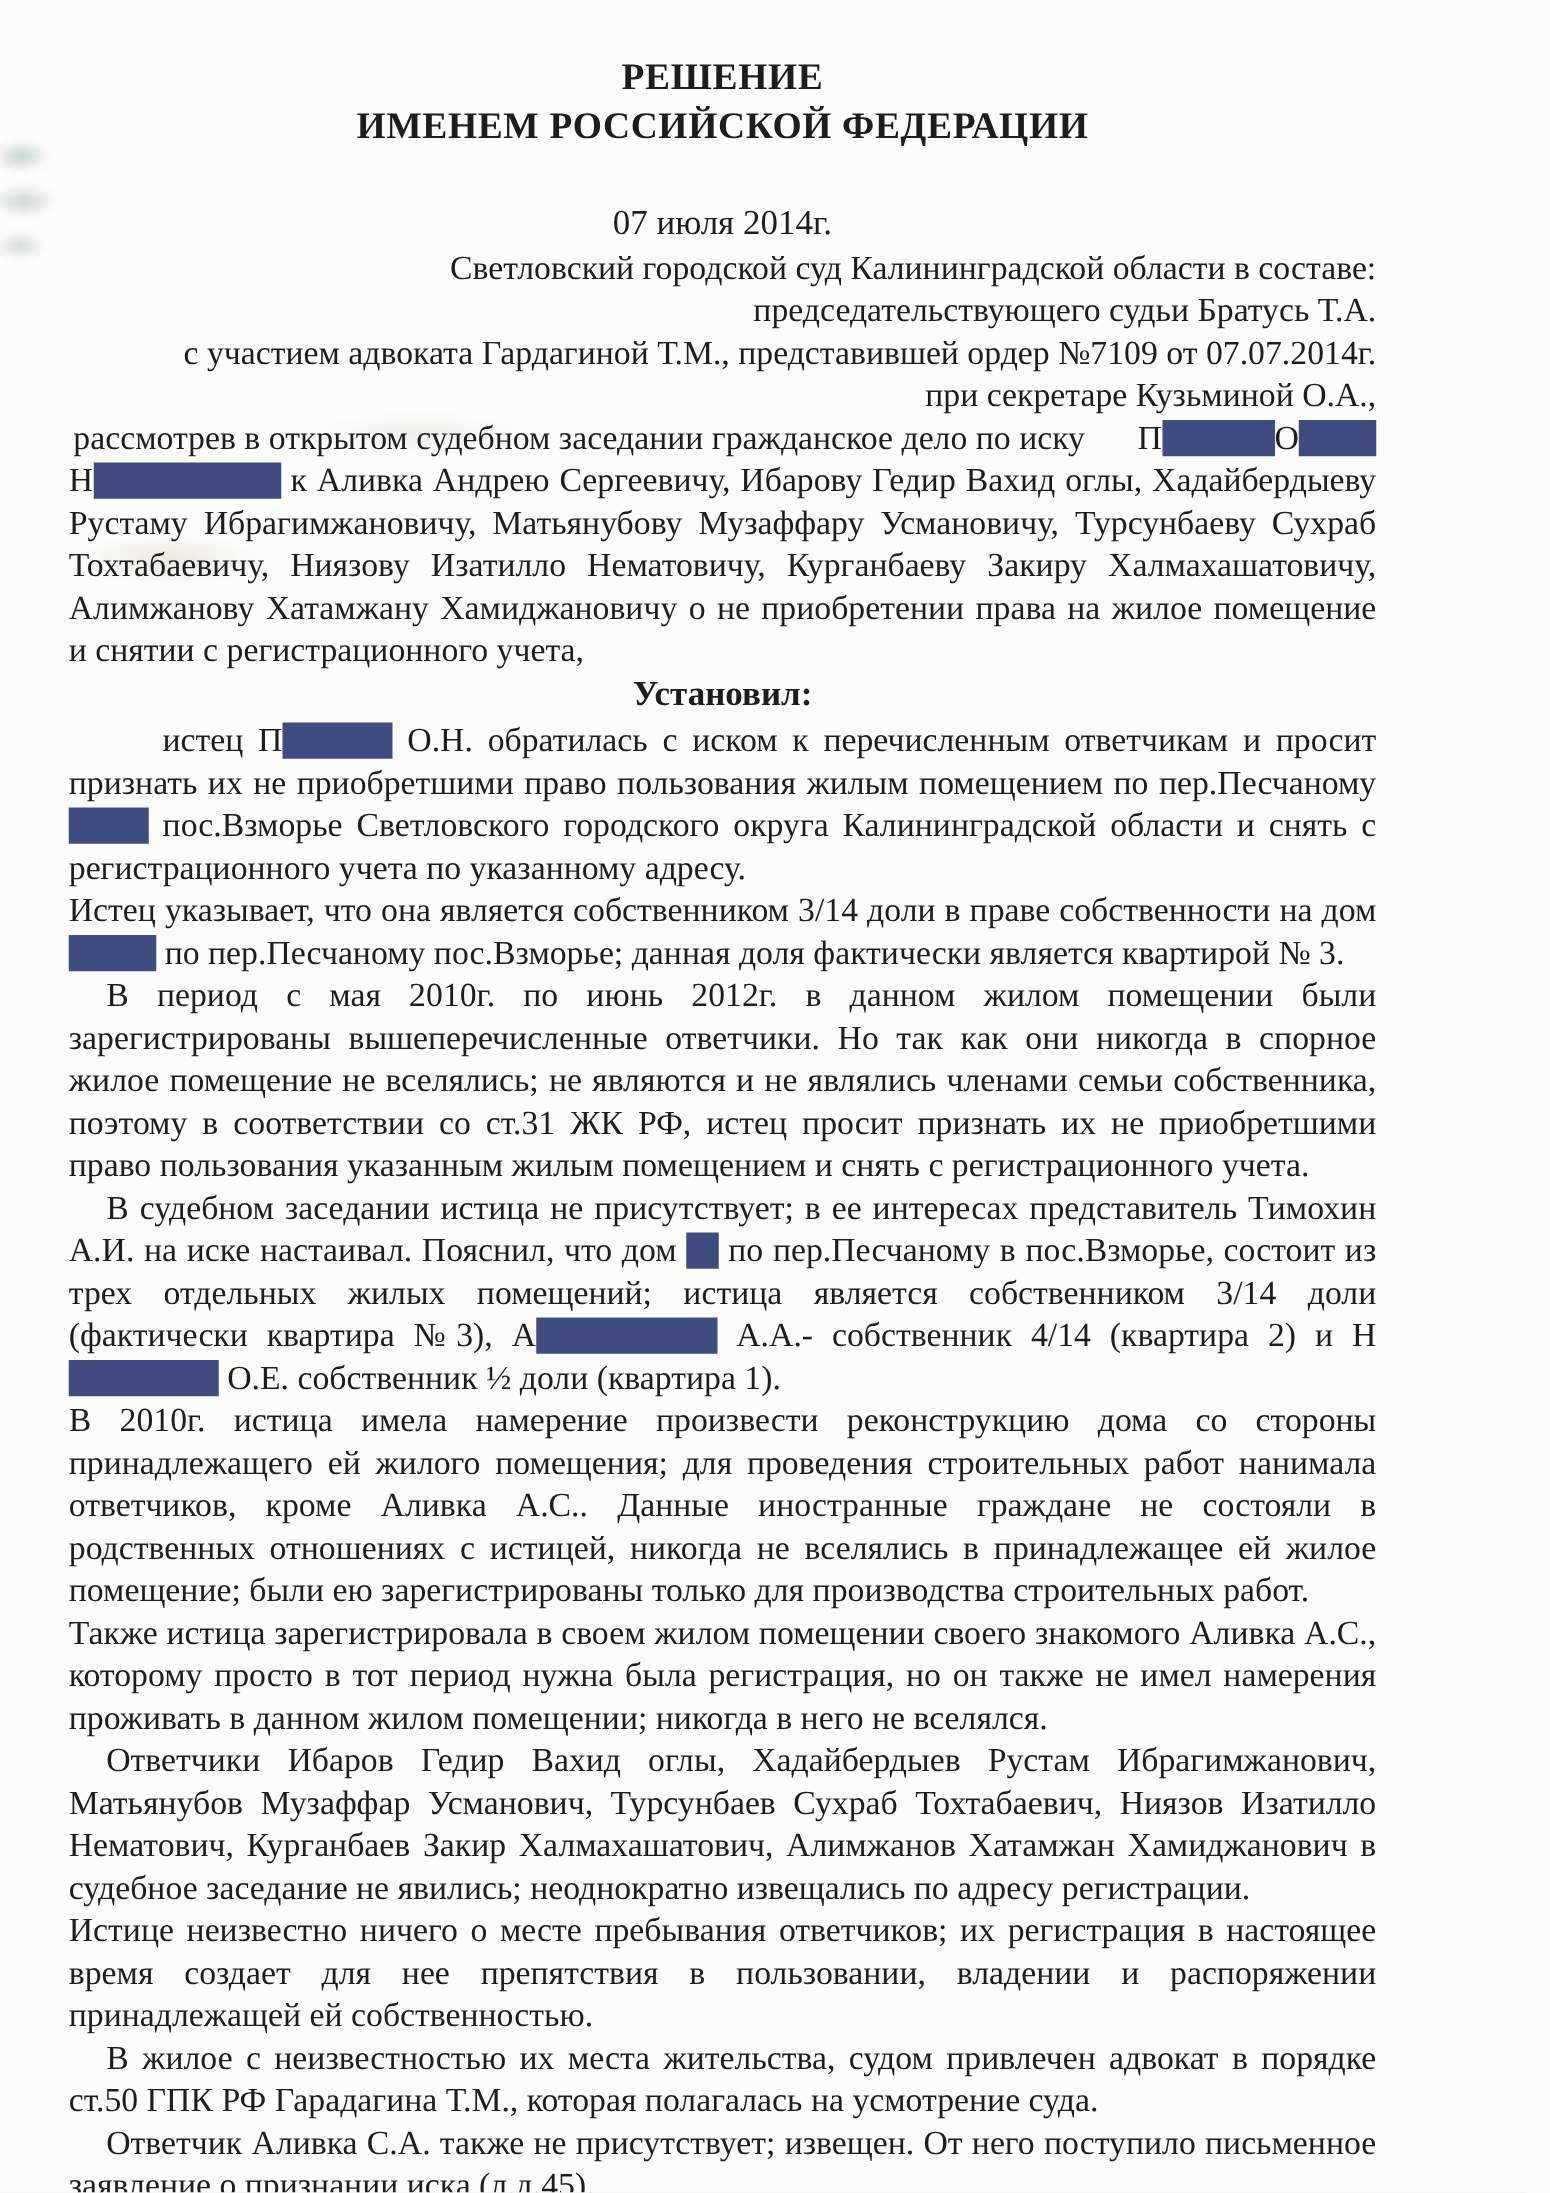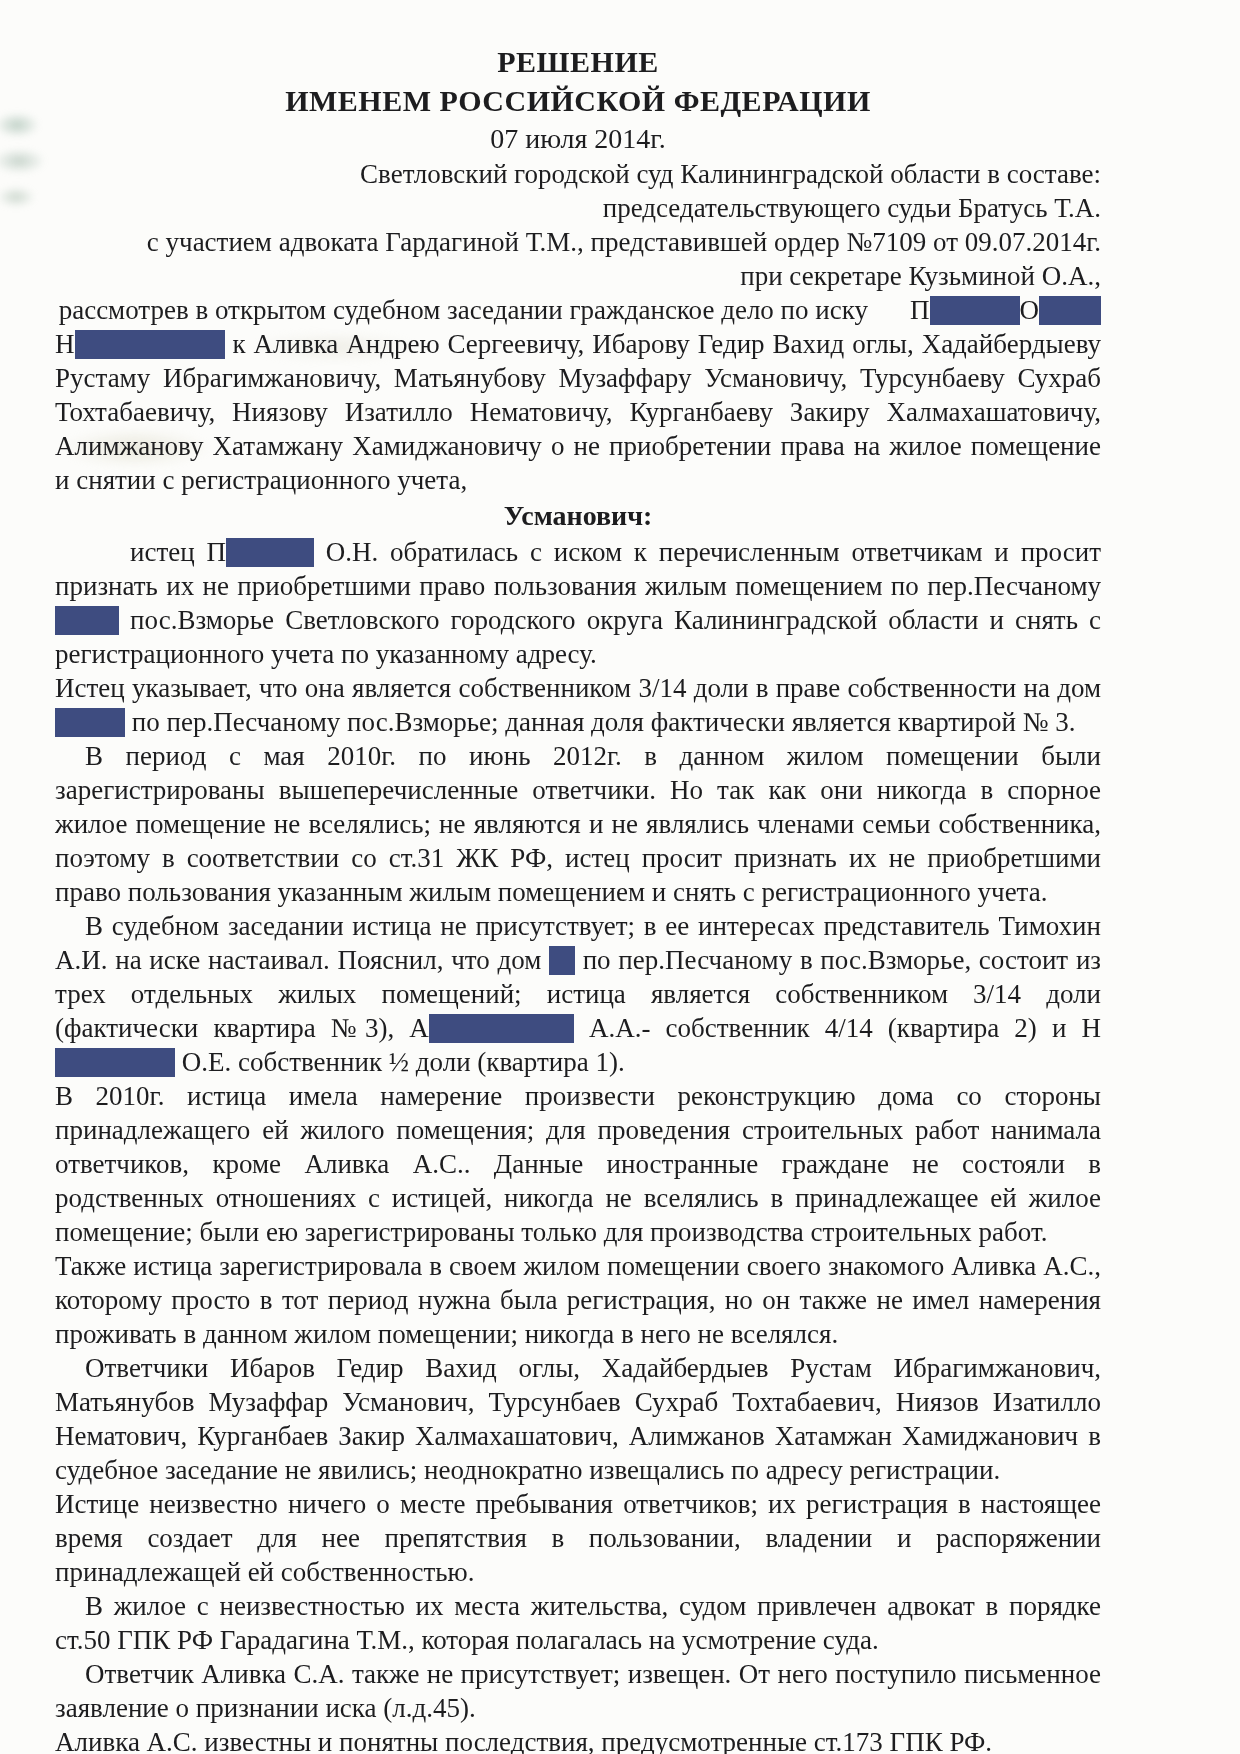--- a/index.html
+++ b/index.html
@@ -45,20 +45,21 @@
     font-weight:bold;
     font-size:30px;
     line-height:39px;
     letter-spacing:.5px;
   }
   .date-line{
     text-align:center;
     font-size:28px;
     line-height:37px;
     font-weight:normal;
+    margin-top:40px;
   }
   .blk{
     font-size:27px;
     line-height:34px;
     text-align:justify;
   }
   .blk.line{ text-align:right; white-space:nowrap; }
   .blk.heading{
     text-align:center;
     font-weight:bold;
@@ -84,25 +85,25 @@
   <div class="artifact art4"></div>
   <div class="artifact art5"></div>
 
   <div class="content">
     <div class="title">РЕШЕНИЕ</div>
     <div class="title">ИМЕНЕМ РОССИЙСКОЙ ФЕДЕРАЦИИ</div>
     <div class="date-line">07 июля 2014г.</div>
     <div>
         <div class="blk line">Светловский городской суд Калининградской области в составе:</div>
         <div class="blk line">председательствующего судьи  Братусь Т.А.</div>
-        <div class="blk line">с участием адвоката Гардагиной Т.М., представившей ордер №7109 от 09.07.2014г.</div>
+        <div class="blk line">с участием адвоката Гардагиной Т.М., представившей ордер №7109 от 07.07.2014г.</div>
         <div class="blk line">при секретаре  Кузьминой О.А.,</div>
         <div class="blk line">рассмотрев в открытом судебном заседании гражданское дело по иску<span class="hspace" style="width: 42px;"></span>П<span class="redact" style="width: 90px; background: rgb(62, 76, 128);"></span>О<span class="redact" style="width: 62px; background: rgb(62, 76, 128);"></span></div>
         <div class="blk para">Н<span class="redact" style="width: 150px; background: rgb(62, 76, 128);"></span> к Аливка Андрею Сергеевичу, Ибарову Гедир Вахид оглы, Хадайбердыеву Рустаму Ибрагимжановичу, Матьянубову Музаффару Усмановичу, Турсунбаеву Сухраб Тохтабаевичу, Ниязову Изатилло Нематовичу, Курганбаеву Закиру Халмахашатовичу, Алимжанову Хатамжану Хамиджановичу  о не приобретении  права на жилое помещение и снятии с регистрационного учета,</div>
-        <div class="blk heading">Усманович:</div>
+        <div class="blk heading">Установил:</div>
         <div class="blk para" style="text-indent: 75px;">истец  П<span class="redact" style="width: 88px; background: rgb(62, 76, 128);"></span> О.Н. обратилась с иском   к перечисленным ответчикам и  просит признать их  не приобретшими право пользования жилым помещением по пер.Песчаному <span class="redact" style="width: 64px; background: rgb(62, 76, 128);"></span> пос.Взморье Светловского городского округа Калининградской области  и снять с регистрационного учета по указанному адресу.</div>
         <div class="blk para">Истец указывает, что  она является собственником 3/14 доли в праве собственности на дом <span class="redact" style="width: 70px; background: rgb(62, 76, 128);"></span> по пер.Песчаному пос.Взморье; данная доля фактически является квартирой № 3.</div>
         <div class="blk para" style="text-indent: 30px;">В период с мая 2010г. по июнь 2012г. в данном жилом помещении были зарегистрированы вышеперечисленные ответчики. Но так как они никогда в спорное жилое помещение не вселялись; не являются и не являлись членами семьи собственника, поэтому в соответствии со ст.31 ЖК РФ, истец просит признать их не приобретшими право пользования указанным жилым помещением и снять с регистрационного учета.</div>
         <div class="blk para" style="text-indent: 30px;">В судебном заседании истица не присутствует; в ее интересах представитель Тимохин А.И. на иске настаивал. Пояснил, что дом <span class="redact" style="width: 26px; background: rgb(62, 76, 128);"></span> по пер.Песчаному в пос.Взморье,  состоит из трех  отдельных жилых помещений; истица является собственником 3/14 доли (фактически квартира №3), А<span class="redact" style="width: 145px; background: rgb(62, 76, 128);"></span> А.А.- собственник 4/14 (квартира 2) и Н<span class="redact" style="width: 120px; background: rgb(62, 76, 128);"></span> О.Е. собственник ½ доли (квартира 1).</div>
         <div class="blk para">В 2010г. истица имела намерение произвести реконструкцию дома  со стороны принадлежащего ей жилого помещения; для  проведения строительных работ нанимала ответчиков, кроме Аливка А.С.. Данные иностранные граждане не состояли в родственных отношениях с истицей, никогда не вселялись в принадлежащее ей жилое помещение; были ею зарегистрированы только для производства строительных работ.</div>
         <div class="blk para">Также истица зарегистрировала в своем жилом помещении своего знакомого Аливка А.С., которому просто в тот период нужна была регистрация, но он также не имел намерения проживать в данном жилом помещении; никогда в него не вселялся.</div>
         <div class="blk para" style="text-indent: 30px;">Ответчики Ибаров Гедир Вахид оглы, Хадайбердыев Рустам Ибрагимжанович, Матьянубов Музаффар Усманович, Турсунбаев Сухраб Тохтабаевич, Ниязов Изатилло Нематович, Курганбаев Закир Халмахашатович, Алимжанов Хатамжан Хамиджанович в судебное заседание не явились; неоднократно извещались по адресу регистрации.</div>
         <div class="blk para">Истице неизвестно ничего о месте пребывания ответчиков; их регистрация в настоящее время создает для нее препятствия в пользовании, владении и распоряжении принадлежащей ей собственностью.</div>
         <div class="blk para" style="text-indent: 30px;">В жилое с неизвестностью их места жительства, судом привлечен адвокат в порядке ст.50 ГПК РФ Гарадагина Т.М., которая полагалась на усмотрение суда.</div>
         <div class="blk para" style="text-indent: 30px;">Ответчик Аливка С.А. также не присутствует;  извещен. От него поступило письменное заявление о признании иска (л.д.45).</div>

